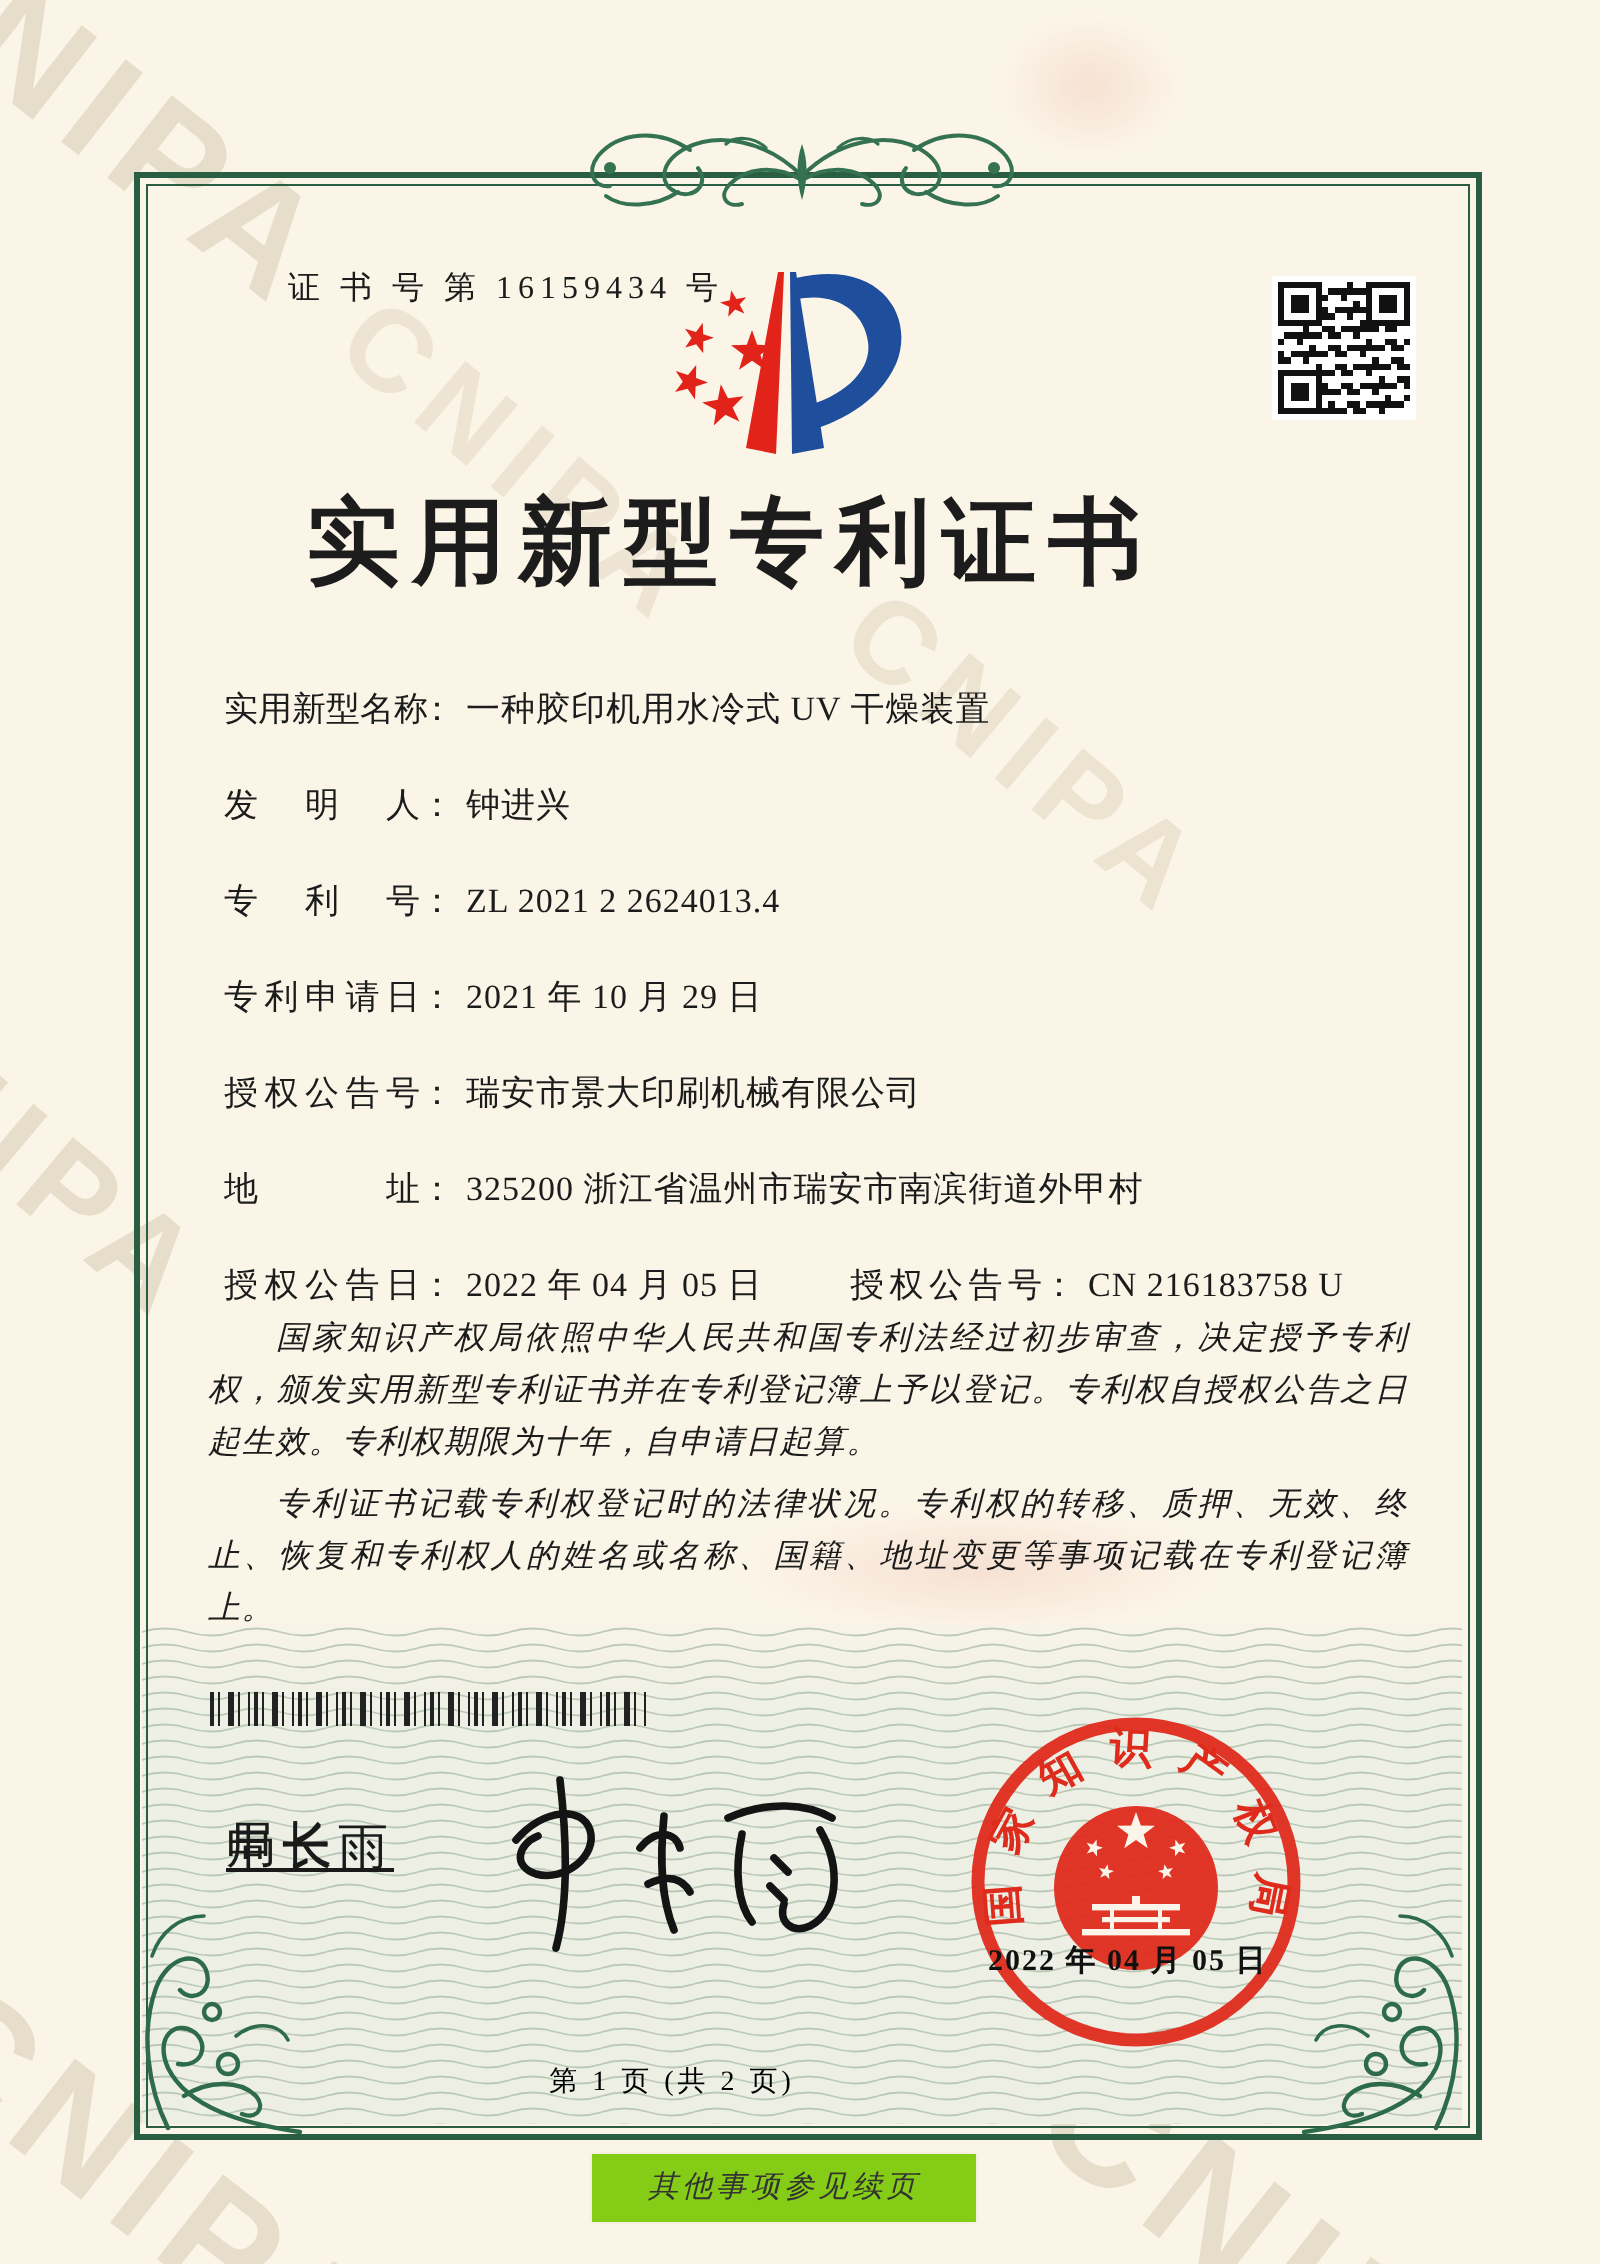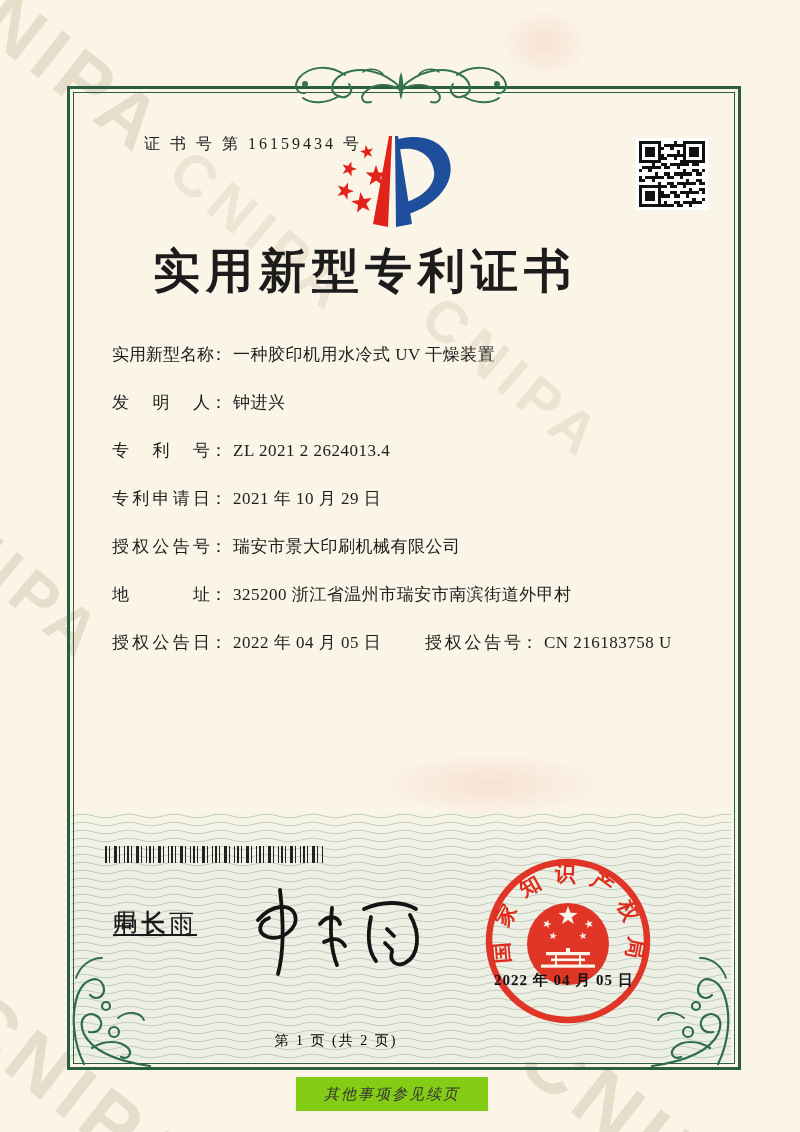--- a/index.html
+++ b/index.html
@@ -341,20 +341,22 @@
   <span class="f-label">地址</span><span class="f-colon">：</span><span class="f-value">325200  浙江省温州市瑞安市南滨街道外甲村</span>
 </div>
 <div class="field-row" style="top:631px">
   <span class="f-label">授权公告日</span><span class="f-colon">：</span><span class="f-value">2022 年 04 月 05 日</span>
   <span class="grant-no">
     <span class="f-label">授权公告号</span><span class="f-colon">：</span><span class="f-value">CN 216183758 U</span>
   </span>
 </div>
 
 <div class="paras">
+  <p>国家知识产权局依照中华人民共和国专利法经过初步审查，决定授予专利权，颁发实用新型专利证书并在专利登记簿上予以登记。专利权自授权公告之日起生效。专利权期限为十年，自申请日起算。</p>
+  <p>专利证书记载专利权登记时的法律状况。专利权的转移、质押、无效、终止、恢复和专利权人的姓名或名称、国籍、地址变更等事项记载在专利登记簿上。</p>
 </div>
 
 <div class="barcode"></div>
 
 <div class="signer-title">局长</div>
 <div class="signer-name">申长雨</div>
 
 <svg class="signature" width="200" height="98" viewBox="0 0 200 98">
   <g fill="none" stroke="#141414" stroke-width="3.8" stroke-linecap="round" stroke-linejoin="round">
     <path d="M30 38 C44 22 63 21 67 33 C71 46 54 59 40 55 C28 51 31 40 41 36"></path>

